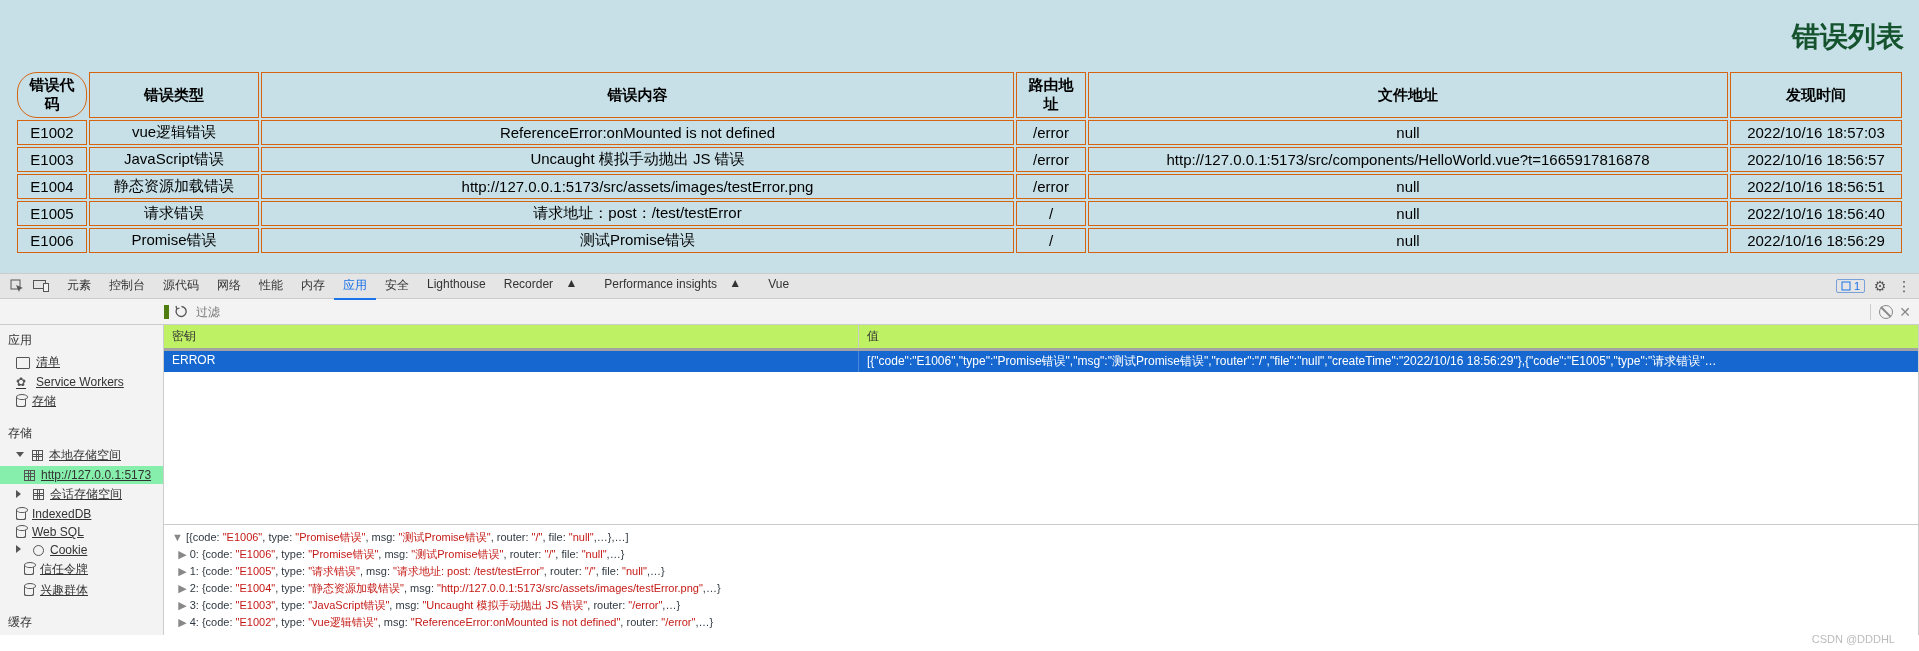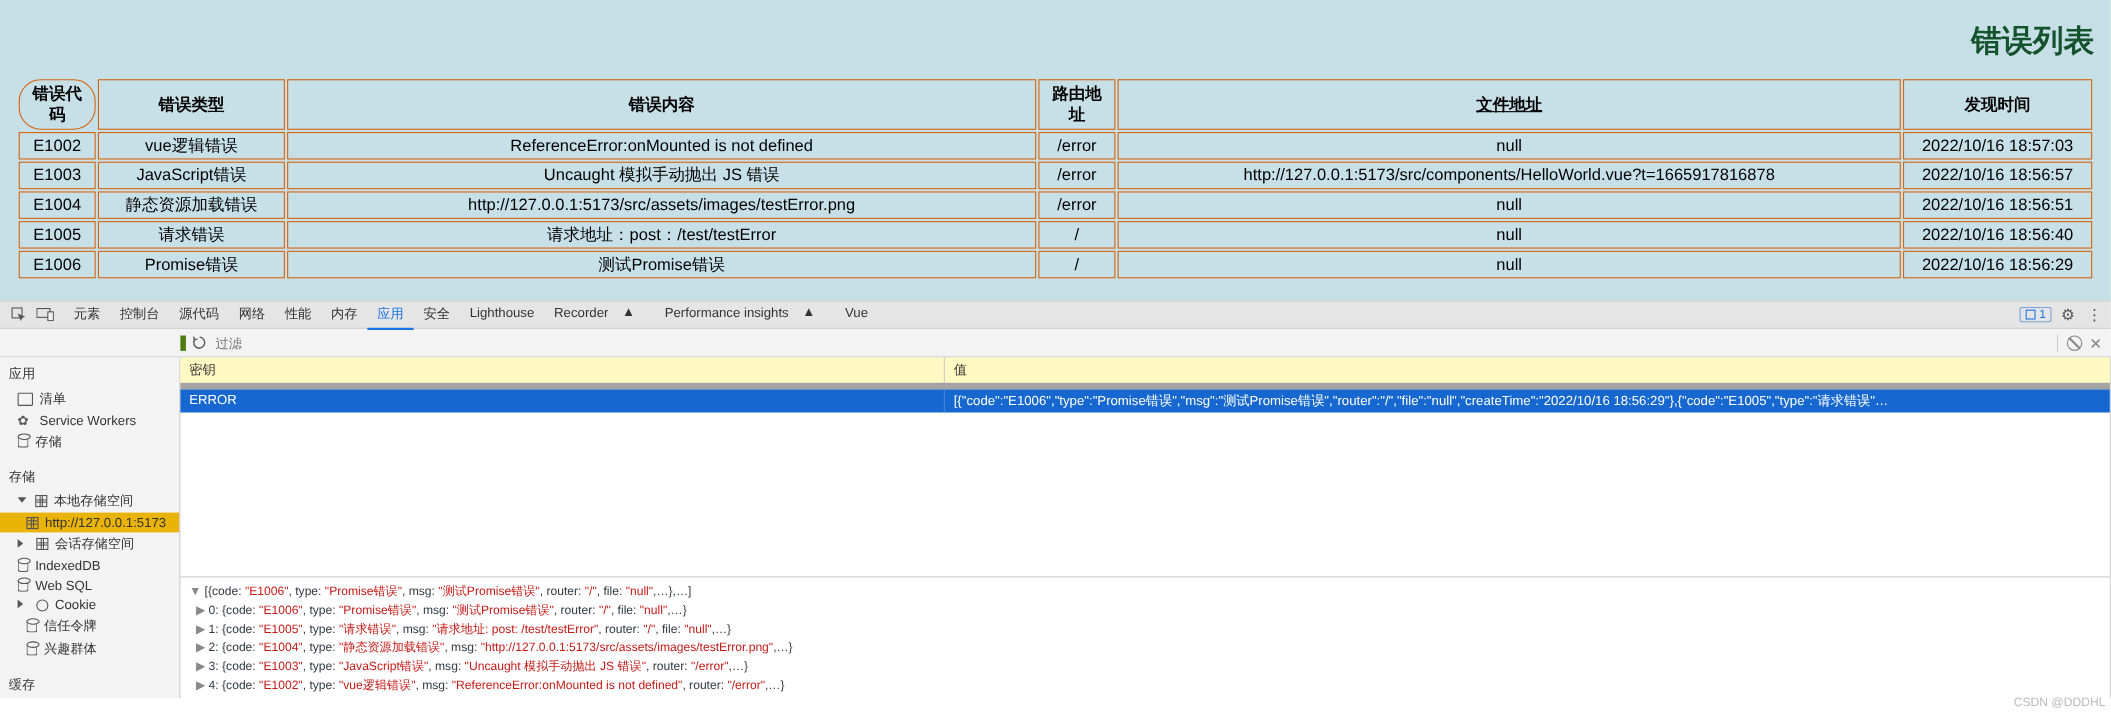--- a/index.html
+++ b/index.html
@@ -7,21 +7,21 @@
 
 
 .app { background:#c7e0e7; padding:10px 15px 18px; }
 .app-title { text-align:right; font-size:28px; font-weight:700; color:#14532d; margin:8px 0 14px; }
 .tbl { width:100%; border-collapse:separate; border-spacing:2px; }
 .tbl th, .tbl td { border:1px solid #d6640f; background:#c7e0e7; text-align:center; padding:2px 6px; font-size:15px; color:#000; font-weight:400; }
 .tbl th { font-weight:700; padding:3px 6px; }
 .col-code { width:70px;border-radius:20px; }
 .col-type { width:170px; }
 .col-route { width:70px; }
-.col-file { width:712px;text-decoration:underline; }
+.col-file { width:640px; }
 .col-time { width:172px; }
 
 
 .devbar { display:flex; align-items:center; height:26px; border-top:1px solid #ccc; border-bottom:1px solid #ccc; background:#e5e5e5; padding:0 6px; gap:2px; }
 .devbar .ico { width:22px; height:22px; display:flex; align-items:center; justify-content:center; color:#555; }
 .tabs { display:flex; gap:0; margin-left:4px; }
 .tabs span { padding:4px 9px; font-size:12px; color:#333; cursor:default; }
 .tabs span.active { color:#1a73e8; border-bottom:2px solid #1a73e8; }
 .spacer { flex:1; }
 .rb { display:flex; align-items:center; gap:6px; }
@@ -37,48 +37,48 @@
 .filter-in { flex:1; border:none; background:transparent; font-size:12px; color:#888; outline:none; }
 .fb-right { display:flex; align-items:center; gap:6px; padding:0 8px; border-left:1px solid #ccc; }
 .noentry { width:14px; height:14px; border:1.5px solid #888; border-radius:50%; position:relative; }
 .noentry:after { content:""; position:absolute; width:14px; height:1.5px; background:#888; transform:rotate(45deg); left:-1px; top:5px; }
 .xbtn { color:#888; font-size:14px; }
 
 
 .main { display:flex; height:310px; }
 .side { width:164px; background:#f3f3f3; border-right:1px solid #ccc; padding:4px 0; overflow:hidden; }
 .side h4 { font-size:12px; font-weight:400; color:#333; padding:3px 8px; }
-.side .item { display:flex; align-items:center; gap:6px; padding:2px 4px 2px 16px; font-size:12px; color:#333; }
+.side .item { display:flex; align-items:center; gap:6px; padding:2px 4px 2px 16px; font-size:12px; color:#333;text-decoration:underline; }
 .side .sub { padding-left:24px; }
-.side .item.sel { background:#eab308; }
+.side .item.sel { background:#86efac; }
 .tri { display:inline-block; width:0; height:0; border-left:4px solid transparent; border-right:4px solid transparent; border-top:5px solid #555; margin-right:2px; position:relative; top:-1px; }
 .tri.closed { border-top:4px solid transparent; border-bottom:4px solid transparent; border-left:5px solid #555; }
 .ic { width:14px; height:12px; display:inline-block; }
 .ic.page { border:1px solid #555; border-radius:1px; position:relative; }
 .ic.gear2:before { content:"✿"; color:#555; font-size:12px; position:relative; top:-1px; }
 .ic.db { width:10px; height:11px; border:1px solid #555; border-radius:3px/2px; border-top:none; position:relative; }
 .ic.db:before { content:""; position:absolute; top:-2px; left:-1px; width:10px; height:4px; border:1px solid #555; border-radius:50%; background:#f3f3f3; }
 .ic.grid { width:11px; height:11px; background:linear-gradient(#555,#555) 0 33%/100% 1px no-repeat,linear-gradient(#555,#555) 0 66%/100% 1px no-repeat,linear-gradient(#555,#555) 33% 0/1px 100% no-repeat,linear-gradient(#555,#555) 66% 0/1px 100% no-repeat; border:1px solid #555; }
 .ic.cookie { width:11px; height:11px; border:1px solid #555; border-radius:50%; }
 
 .center { flex:1; display:flex; flex-direction:column; border-right:1px solid #ccc; }
-.kv-head { display:flex; background:#fef9c3; border-bottom:6px solid #a3a3a3; }
+.kv-head { display:flex; background:#bef264; border-bottom:3px solid #a3a3a3; }
 .kv-head div { flex:1; padding:3px 8px; font-size:12px; color:#333; border-right:1px solid #ccc; }
 .kv-head div:last-child { border-right:none; }
 .kv-row { display:flex; background:#1668d0; color:#fff; }
 .kv-row div { flex:1; padding:2px 8px; font-size:12px; white-space:nowrap; overflow:hidden; text-overflow:ellipsis; }
 .kv-row .key { flex:0 0 695px; border-right:1px solid #4a87d8; }
 .kv-empty { flex:1; }
 .kv-head .key { flex:0 0 695px; }
 
 .console { border-top:1px solid #ccc; padding:4px 8px; font-size:11px; font-family:Menlo,Consolas,monospace; color:#303942; }
 .console .line { white-space:pre; padding:1px 0; }
 .console .dtri { color:#888; }
 .console .str { color:#c41a16; }
-.watermark { position:absolute; right:5px; bottom:6px; font-size:11px; color:#bbb; }
+.watermark { position:absolute; right:24px; bottom:6px; font-size:11px; color:#bbb; }
 svg { display:block; }
 </style>
 </head>
 <body>
 
 <div class="app">
   <div class="app-title">错误列表</div>
   <table class="tbl">
     <thead>
         <tr id="hdr">

